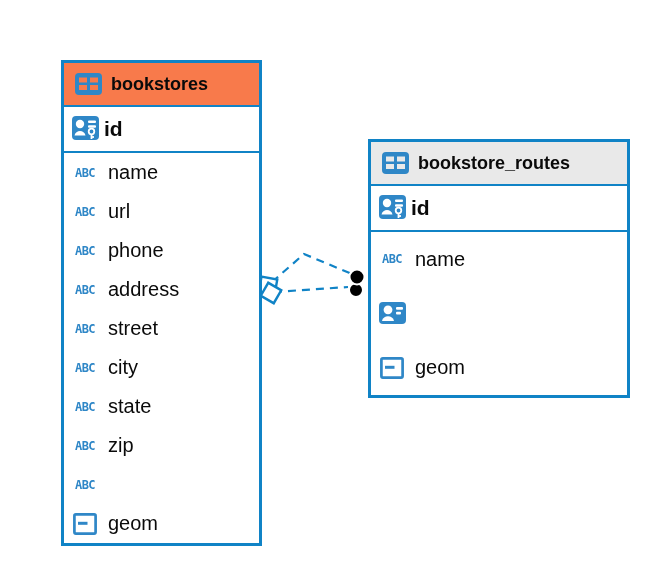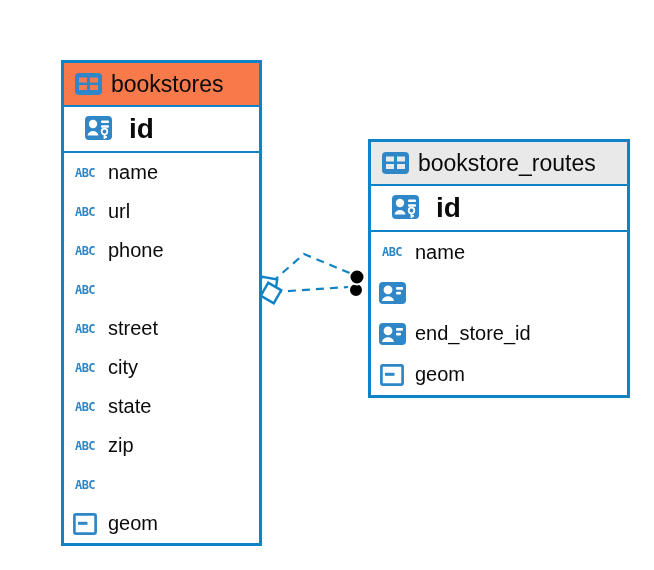--- a/index.html
+++ b/index.html
@@ -16,28 +16,28 @@
   .rel-line{fill:none;stroke:var(--blue);stroke-width:2.2;stroke-dasharray:8 6;}
   .entity{
     position:absolute;background:#fff;border:3px solid var(--blue);
     box-sizing:border-box;display:flex;flex-direction:column;
   }
   .t1{left:61px;top:60px;width:201px;height:486px;}
   .t2{left:368px;top:139px;width:262px;height:259px;}
   .entity-header{
     display:flex;align-items:center;gap:7px;padding-left:8px;
     border-bottom:2px solid var(--blue);flex:0 0 auto;box-sizing:border-box;
-    font-size:23px;font-weight:400;
+    font-size:18px;font-weight:700;
   }
   .t1 .entity-header{height:44px;}
   .t2 .entity-header{height:44px;}
   .id-row{
-    display:flex;align-items:center;gap:15px;padding-left:18px;
+    display:flex;align-items:center;gap:3px;padding-left:5px;
     border-bottom:2px solid var(--blue);flex:0 0 auto;box-sizing:border-box;
-    font-size:28px;font-weight:700;
+    font-size:21px;font-weight:700;
   }
   .t1 .id-row{height:46px;}
   .t2 .id-row{height:46px;}
   .fields{flex:1;display:flex;flex-direction:column;}
   .field-row{flex:1;display:flex;align-items:center;gap:7px;padding-left:5px;font-size:20px;}
   .icon{width:32px;flex:0 0 32px;display:inline-flex;align-items:center;justify-content:center;}
   .abc-glyph{
     font-family:"DejaVu Sans Mono", monospace;font-weight:800;font-size:12px;
     color:var(--icon-blue);letter-spacing:-0.5px;
   }
@@ -103,20 +103,21 @@
       <div class="field-row">
         <span class="icon">
           <span class="abc-glyph">ABC</span>
         </span>
         <span class="label">phone</span>
       </div>
       <div class="field-row">
         <span class="icon">
           <span class="abc-glyph">ABC</span>
         </span>
+        <span class="label">address</span>
       </div>
       <div class="field-row">
         <span class="icon">
           <span class="abc-glyph">ABC</span>
         </span>
         <span class="label">street</span>
       </div>
       <div class="field-row">
         <span class="icon">
           <span class="abc-glyph">ABC</span>
@@ -193,32 +194,20 @@
             <rect width="27" height="22" rx="4" fill="#2f87c7"></rect>
             <circle cx="9" cy="7.8" r="4.4" fill="#fff"></circle>
             <path d="M3,19 C4,12.8 14,12.8 15,19 Z" fill="#fff"></path>
             <rect x="17" y="5" width="7" height="2.8" rx="1" fill="#fff"></rect>
             <rect x="17" y="9.8" width="5" height="2.8" rx="1" fill="#fff"></rect>
           </svg>
         </span>
       </div>
       <div class="field-row">
         <span class="icon">
-          <svg width="27" height="22" viewBox="0 0 27 22">
-            <rect width="27" height="22" rx="4" fill="#2f87c7"></rect>
-            <circle cx="9" cy="7.8" r="4.4" fill="#fff"></circle>
-            <path d="M3,19 C4,12.8 14,12.8 15,19 Z" fill="#fff"></path>
-            <rect x="17" y="5" width="7" height="2.8" rx="1" fill="#fff"></rect>
-            <rect x="17" y="9.8" width="5" height="2.8" rx="1" fill="#fff"></rect>
-          </svg>
-        </span>
-        <span class="label">end_store_id</span>
-      </div>
-      <div class="field-row">
-        <span class="icon">
           <svg width="24" height="22" viewBox="0 0 24 22">
             <rect x="1.4" y="1.4" width="21.2" height="19.2" rx="1.5" fill="#fff" stroke="#2f87c7" stroke-width="2.7"></rect>
             <rect x="5" y="8.8" width="9.5" height="3" fill="#2f87c7"></rect>
           </svg>
         </span>
         <span class="label">geom</span>
       </div>
     </div>
 </div>
 

